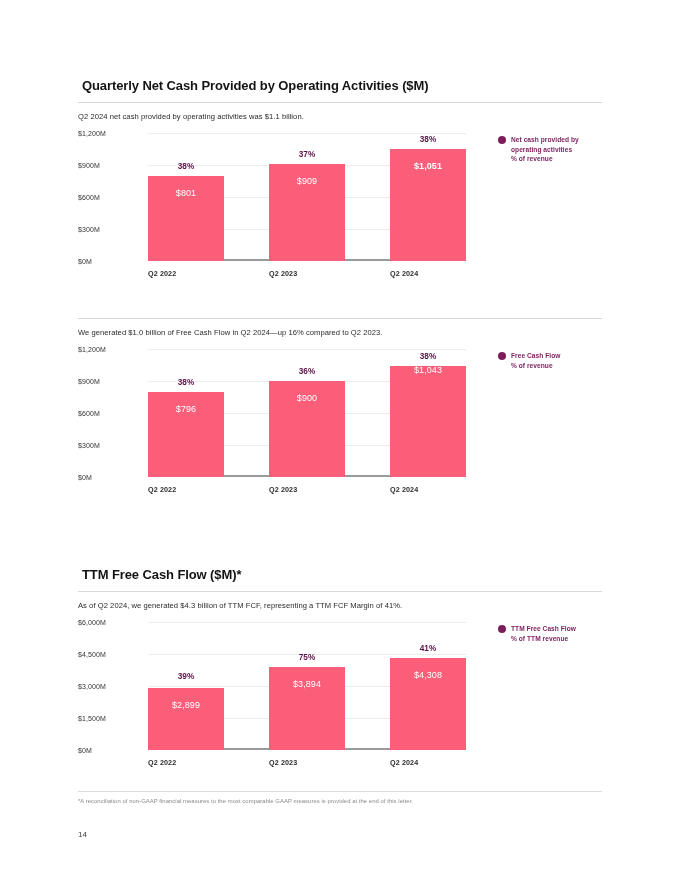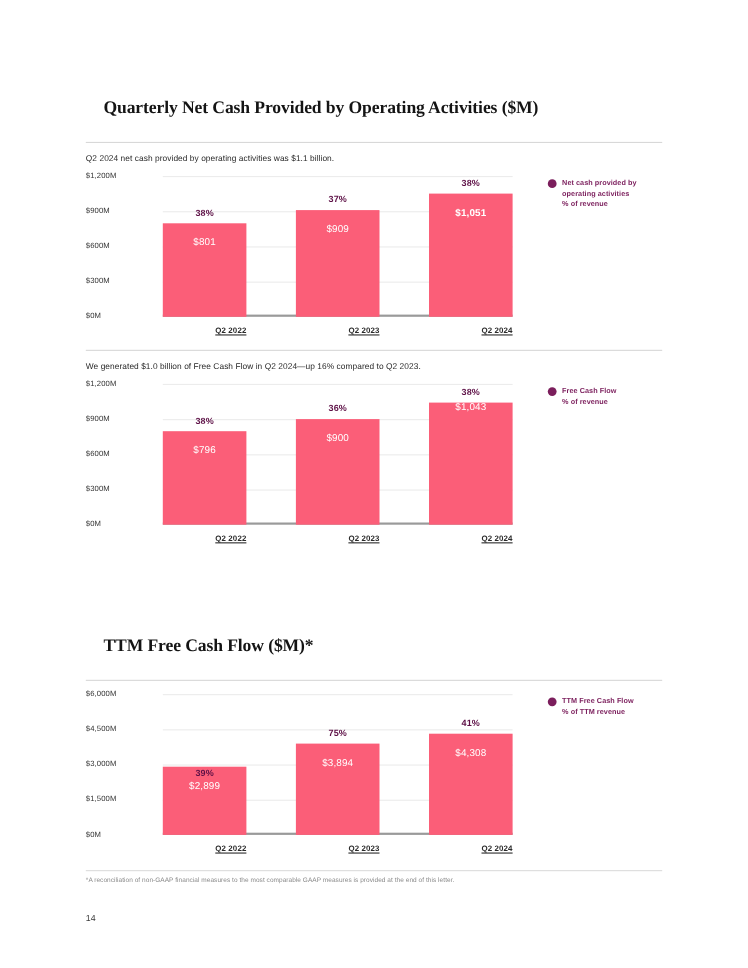--- a/index.html
+++ b/index.html
@@ -21,27 +21,26 @@
     background: #ffffff;
   }
 
   
   .section {
     position: absolute;
     left: 78px;
     width: 524px;
   }
   .sec-title {
-    font-size: 16px;
+    font-size: 13px;
     font-weight: bold;
     letter-spacing: -0.1px;
     color: #141414;
-    margin: 16px;
+    margin: 4px;
     padding-bottom: 5px;
-    font-family: Liberation Serif, serif;
   }
   .sec-rule {
     height: 1px;
     background: #d8d8d8;
     width: 100%;
   }
   .sec-sub {
     font-size: 7.6px;
     color: #2a2a2a;
     margin: 0;
@@ -124,26 +123,25 @@
     text-align: center;
     color: #5d1046;
     font-size: 8.2px;
     font-weight: bold;
     letter-spacing: 0.1px;
   }
   .xtick {
     position: absolute;
     top: 136px;
     width: 76px;
-    text-align: right;
+    text-align: left;
     font-size: 7.2px;
     color: #2b2b2b;
     font-weight: bold;
     letter-spacing: 0.1px;
-    text-decoration: underline;
   }
 
   
   .legend {
     position: absolute;
     left: 420px;
     top: 2px;
     width: 110px;
     display: flex;
     gap: 5px;
@@ -283,38 +281,39 @@
         <span class="legend-dot"></span>
         <span class="legend-text">Free Cash Flow
 % of revenue</span>
       </div>
     </div>
   </div>
 
   <div class="section" style="top:563px;">
     <div class="sec-title">TTM Free Cash Flow ($M)*</div>
     <div class="sec-rule"></div>
+    <div class="sec-sub">As of Q2 2024, we generated $4.3 billion of TTM FCF, representing a TTM FCF Margin of 41%.</div>
     <div class="chart" id="chart-2">
       <div class="plot">
           <div class="ytick" style="top: 128px; left: -70px;">$0M</div>
           <div class="gridline" style="top: 96px;"></div>
           <div class="ytick" style="top: 96px; left: -70px;">$1,500M</div>
           <div class="gridline" style="top: 64px;"></div>
           <div class="ytick" style="top: 64px; left: -70px;">$3,000M</div>
           <div class="gridline" style="top: 32px;"></div>
           <div class="ytick" style="top: 32px; left: -70px;">$4,500M</div>
           <div class="gridline" style="top: 0px;"></div>
           <div class="ytick" style="top: 0px; left: -70px;">$6,000M</div>
           <div class="baseline"></div>
         </div>
       <div class="bars">
           <div class="barslot" style="left: 0px; height: 128px;">
             <div class="bar" style="height: 61.8453px; background: rgb(251, 94, 120);"></div>
             <div class="bar-val" style="bottom: 39.8453px;">$2,899</div>
-            <div class="bar-pct" style="bottom: 52px; color: rgb(93, 16, 70);">39%</div>
+            <div class="bar-pct" style="bottom: 69px; color: rgb(93, 16, 70);">39%</div>
           </div>
           <div class="xtick" style="left: 0px;">Q2 2022</div>
           <div class="barslot" style="left: 121px; height: 128px;">
             <div class="bar" style="height: 83.072px; background: rgb(251, 94, 120);"></div>
             <div class="bar-val" style="bottom: 61.072px; margin-top: 48px;">$3,894</div>
             <div class="bar-pct" style="bottom: 88.072px; color: rgb(93, 16, 70);">75%</div>
           </div>
           <div class="xtick" style="left: 121px;">Q2 2023</div>
           <div class="barslot" style="left: 242px; height: 128px;">
             <div class="bar" style="height: 91.904px; background: rgb(251, 94, 120);"></div>

